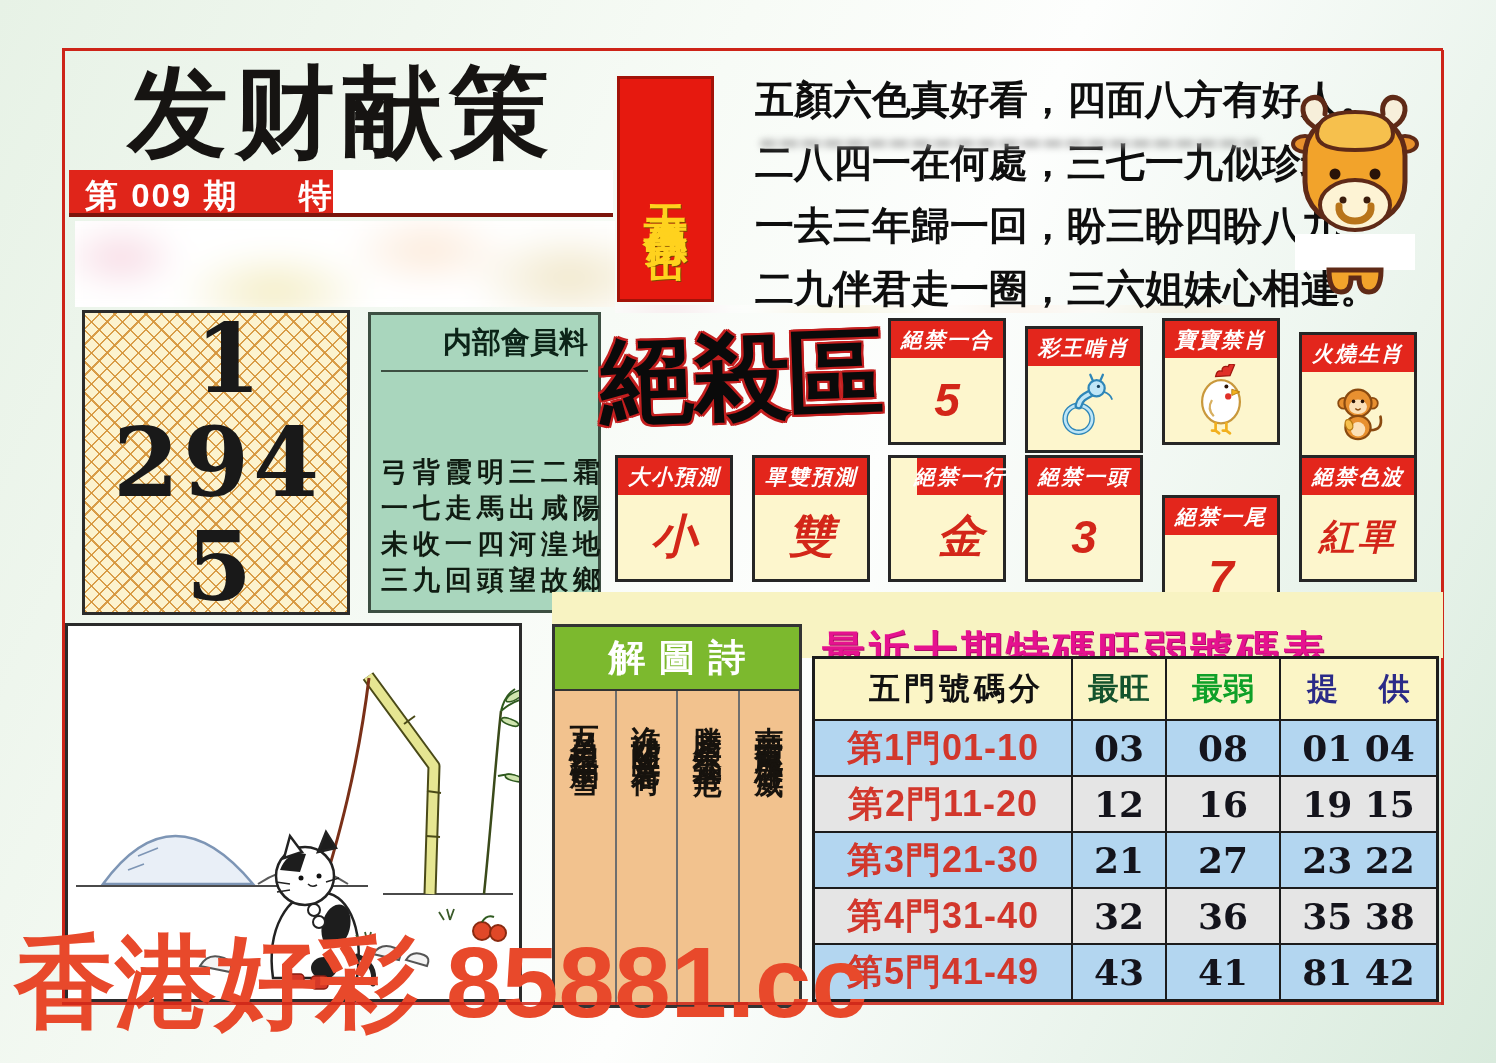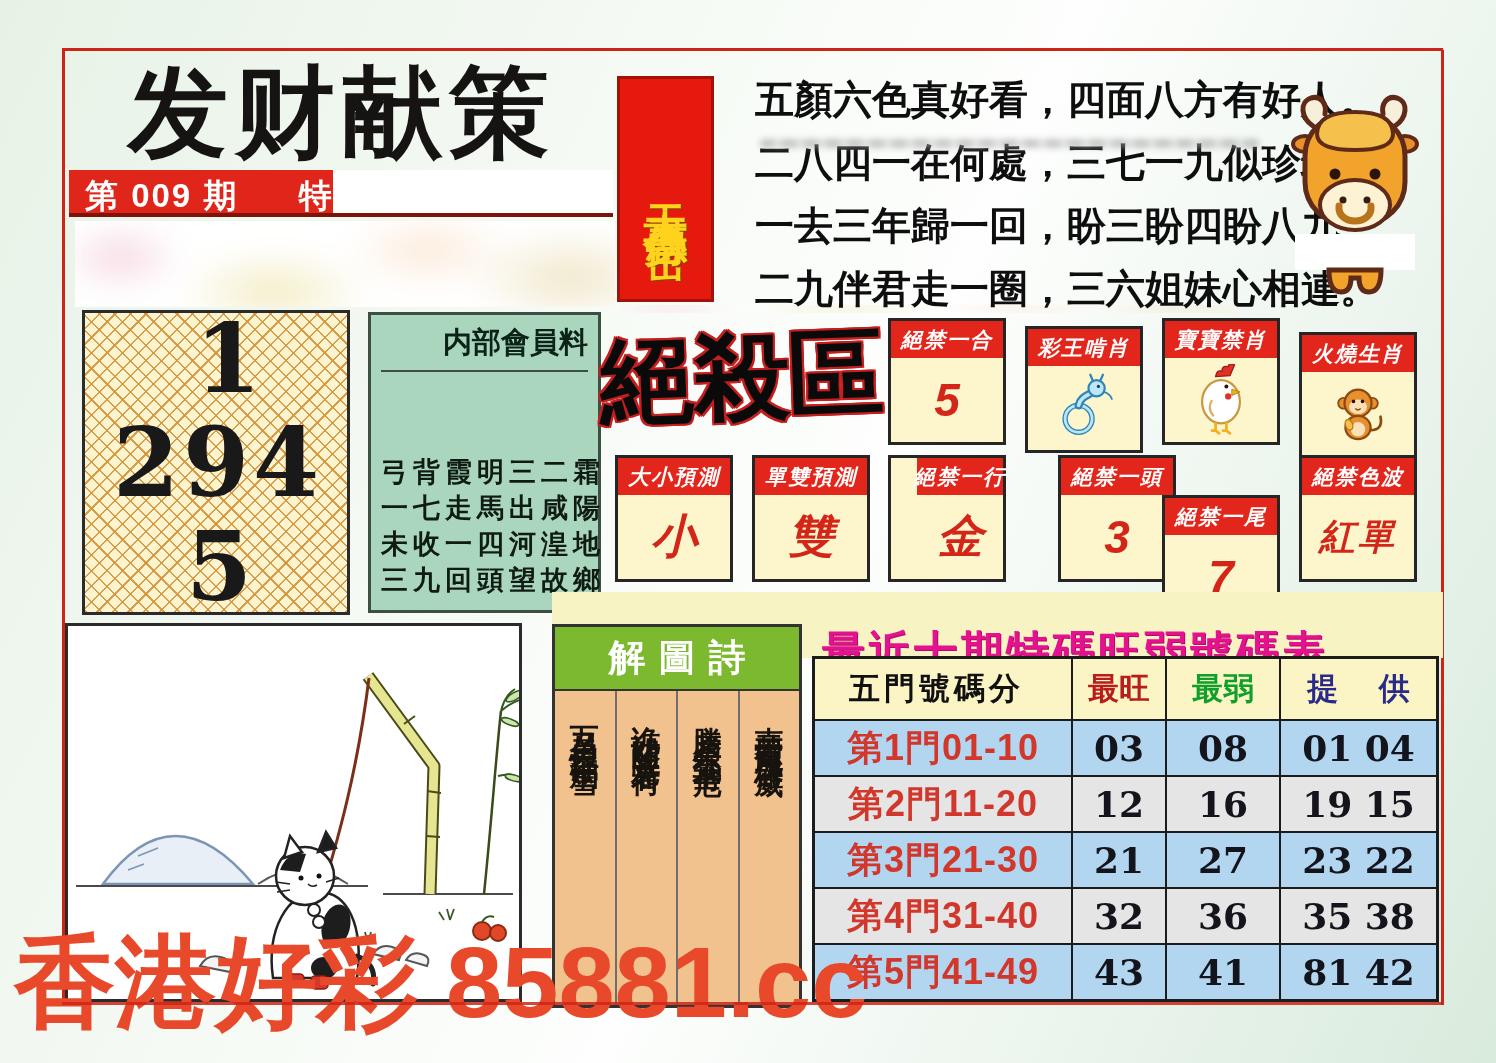--- a/index.html
+++ b/index.html
@@ -71,22 +71,22 @@
   
   .illus{background:#fff;border:3px solid #2b2b2b;box-sizing:border-box;}
   
   .ht-title{font-size:43px;font-weight:900;color:#e5128f;letter-spacing:3px;white-space:nowrap;
      text-shadow:1px 1px 0 #b00a6a;}
   .ystrip{background:#f8f3c2;}
   .hot{border:3px solid #1c1c1c;box-sizing:border-box;display:grid;
      grid-template-columns:256px 92px 112px 1fr;grid-auto-rows:60px 54px 54px 54px 54px 54px;background:#1c1c1c;grid-gap:2px;}
   .hot div{display:flex;align-items:center;justify-content:center;}
   .hot .th{background:#fbf5c6;font-size:31px;font-weight:800;color:#111;}
-  .hot .th.hot-c1{justify-content:flex-start;padding-left:34px;letter-spacing:4px;}
-  .hot .th.red{color:#b91c1c;}
+  .hot .th.hot-c1{justify-content:flex-start;padding-left:54px;letter-spacing:4px;}
+  .hot .th.red{color:#14532d;}
   .hot .th.grn{color:#0fa028;}
   .hot .th.nvy{color:#2a2a88;letter-spacing:16px;text-indent:16px;}
   .hot .rb{background:#b3d6f0;}
   .hot .rc{background:#e5e5e5;}
   .hot .lab{color:#d2372c;font-size:36px;font-weight:800;letter-spacing:1px;}
   .hot .numc{font-family:"DejaVu Serif","Liberation Serif",serif;font-size:36px;font-weight:700;color:#14141c;}
   
   .wmark{font-size:101px;font-weight:900;color:#e8492b;letter-spacing:0px;white-space:nowrap;line-height:1;}
 </style>
 </head>
@@ -226,21 +226,21 @@
     <div class="v">小</div>
   </div>
   <div class="abs ibox" style="left:752px;top:455px;">
     <div class="h">單雙預測</div>
     <div class="v">雙</div>
   </div>
   <div class="abs ibox" style="left:888px;top:455px;padding-left:26px;">
     <div class="h">絕禁一行</div>
     <div class="v">金</div>
   </div>
-  <div class="abs ibox" style="left:1058px;top:455px;">
+  <div class="abs ibox" style="left:1025px;top:455px;">
     <div class="h">絕禁一頭</div>
     <div class="v">3</div>
   </div>
   <div class="abs ibox" style="left:1162px;top:455px;margin-top:40px;">
     <div class="h">絕禁一尾</div>
     <div class="v">7</div>
   </div>
   <div class="abs ibox" style="left:1299px;top:455px;">
     <div class="h">絕禁色波</div>
     <div class="v small">紅單</div>

